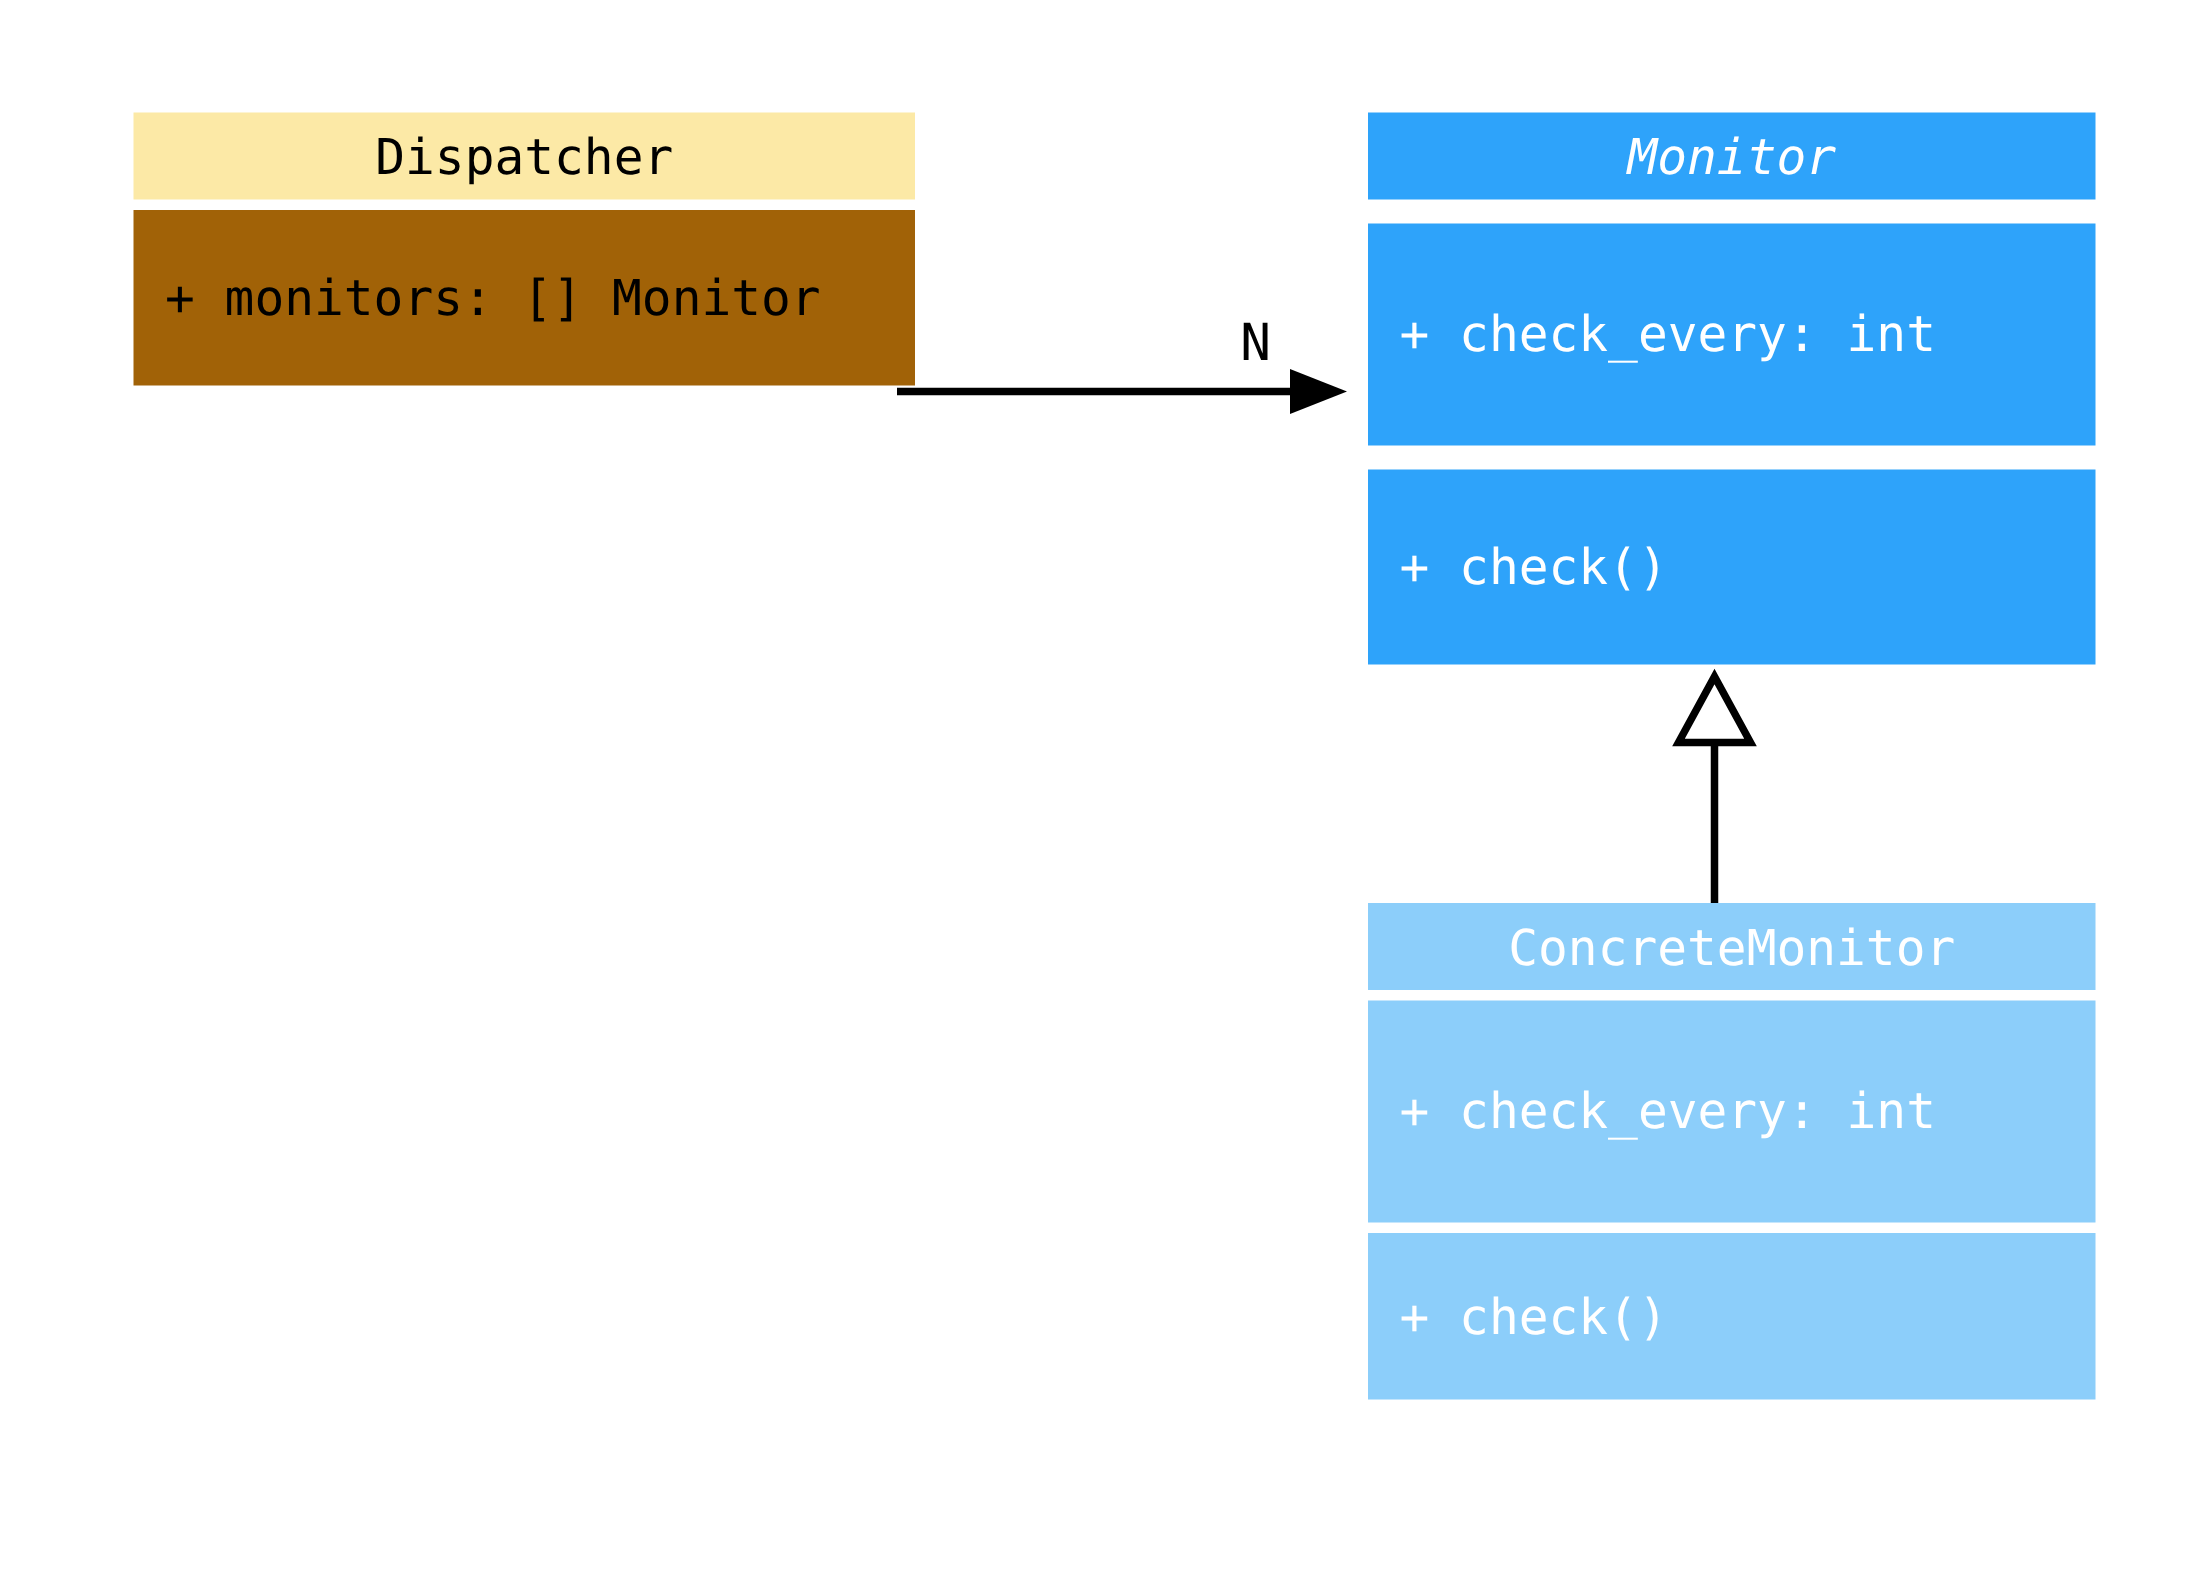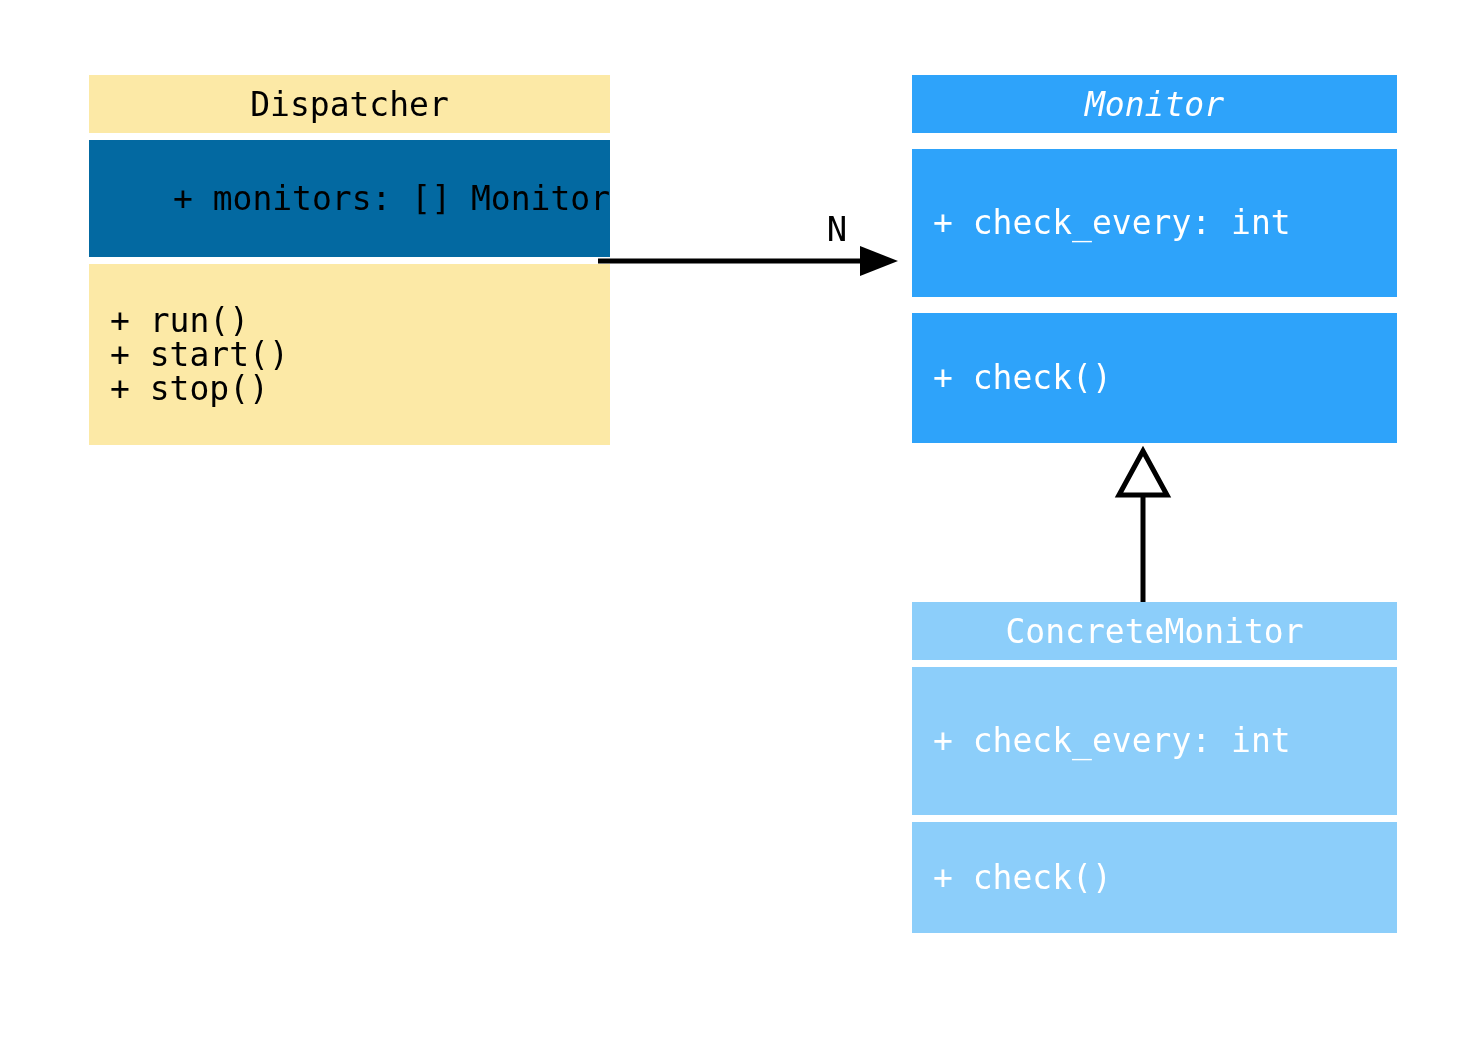--- a/index.html
+++ b/index.html
@@ -74,27 +74,22 @@
     color: #000000;
   }
 </style>
 </head>
 <body>
 
 <div class="canvas">
 
   <div class="uml-class dispatcher">
     <div class="row title" style="background-color: rgb(252, 233, 166); color: rgb(0, 0, 0);">Dispatcher</div>
-    <div class="row section attrs" style="background-color: #0369a1; color: rgb(0, 0, 0); text-align: right;">
+    <div class="row section attrs" style="background-color: #a16207; color: rgb(0, 0, 0);">
       <div class="member">+ monitors: [] Monitor</div>
-    </div>
-    <div class="row section methods" style="background-color: rgb(252, 233, 166); color: rgb(0, 0, 0);">
-      <div class="member">+ run()</div>
-      <div class="member">+ start()</div>
-      <div class="member">+ stop()</div>
     </div>
   </div>
 
   <div class="uml-class monitor">
     <div class="row title" style="background-color: rgb(46, 163, 250); color: rgb(255, 255, 255);">Monitor</div>
     <div class="row section attrs" style="background-color: rgb(46, 163, 250); color: rgb(255, 255, 255);">
       <div class="member">+ check_every: int</div>
     </div>
     <div class="row section methods" style="background-color: rgb(46, 163, 250); color: rgb(255, 255, 255);">
       <div class="member">+ check()</div>

